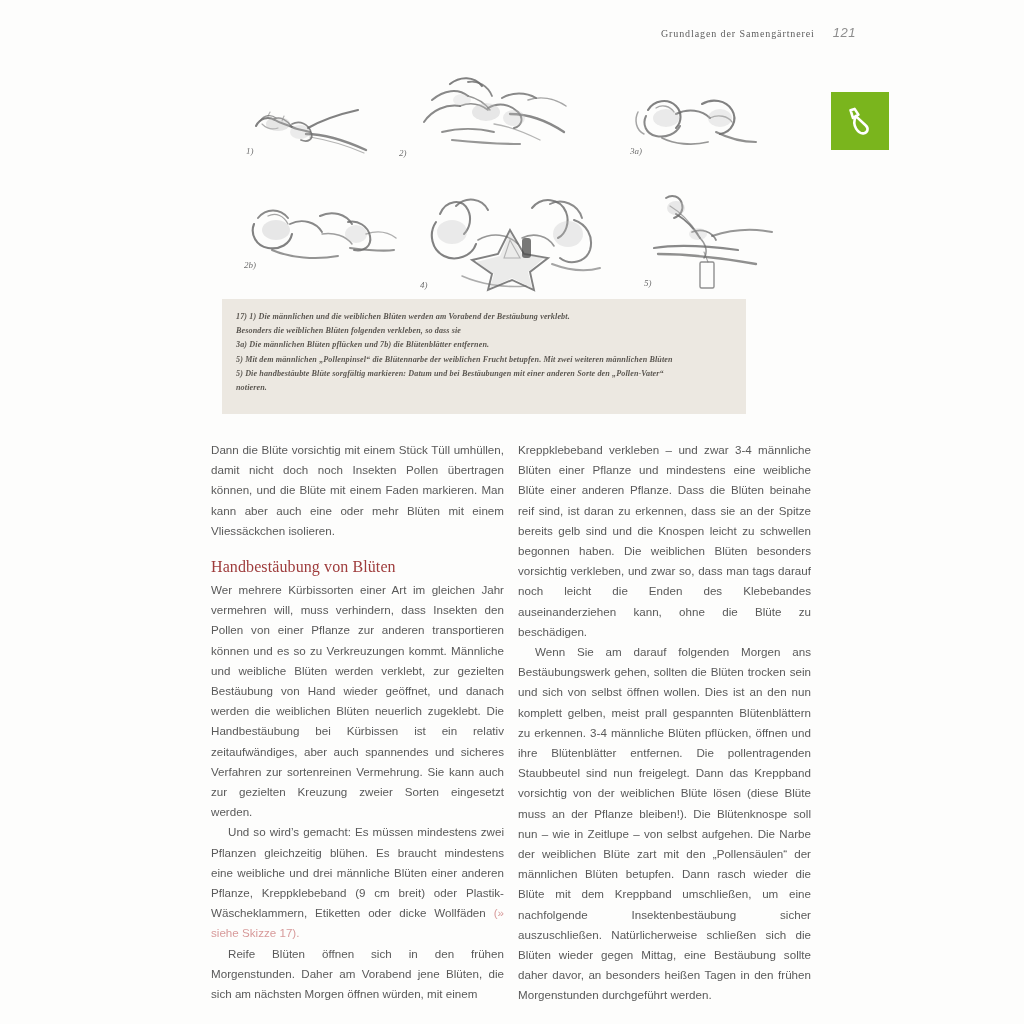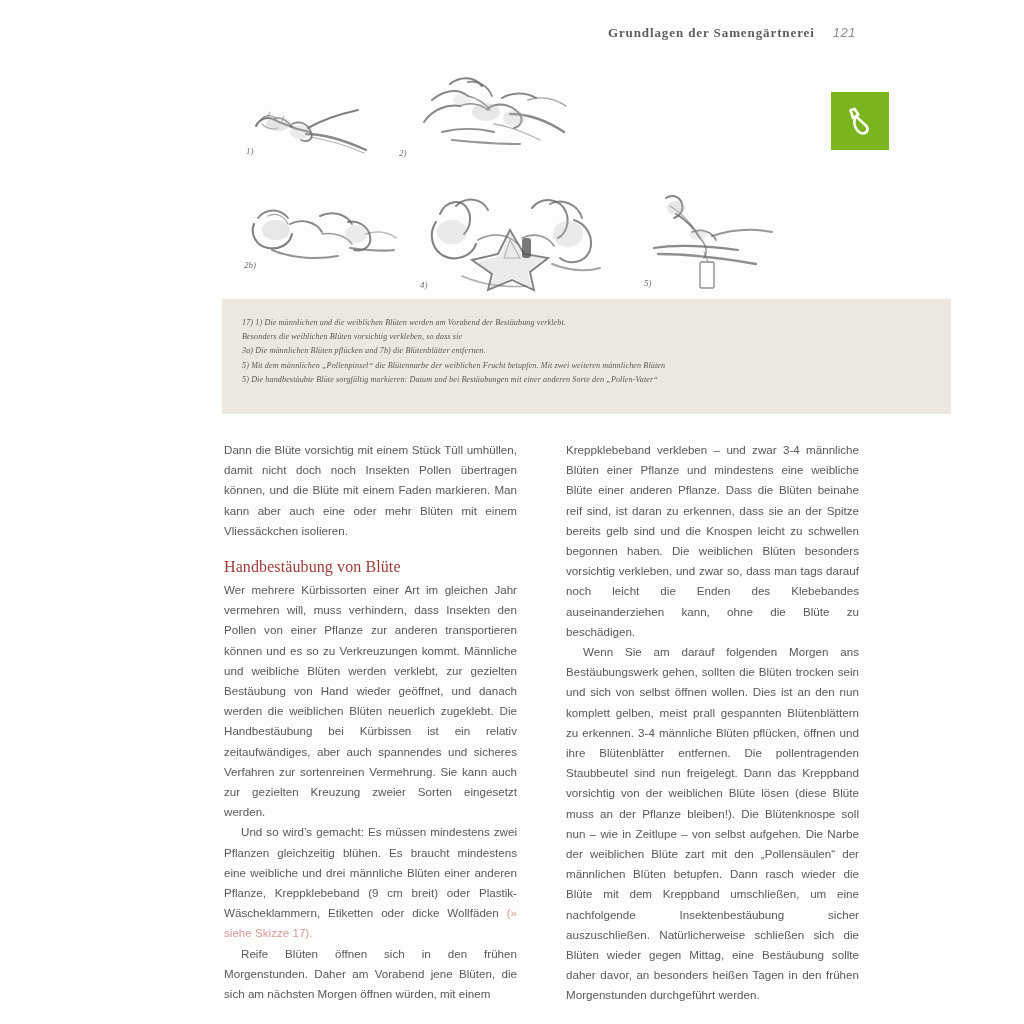--- a/index.html
+++ b/index.html
@@ -28,22 +28,22 @@
     position: absolute;
     top: 25px;
     right: 168px;
     display: flex;
     align-items: baseline;
     gap: 18px;
     white-space: nowrap;
   }
   .runhead-title {
     font-family: "Liberation Serif", serif;
-    font-weight: bold;
-    font-size: 13px;
+    font-weight: normal;
+    font-size: 10px;
     letter-spacing: 0.9px;
     color: #5d5d5d;
   }
   .runhead-folio {
     font-family: "Liberation Sans", sans-serif;
     font-size: 13px;
     color: #8c8c8c;
     letter-spacing: 0.5px;
     font-style: italic;
   }
@@ -81,49 +81,50 @@
     font-size: 9px;
     color: #6e6e6e;
   }
   .sketch svg { display: block; overflow: visible; }
 
   
   .caption-box {
     position: absolute;
     left: 222px;
     top: 299px;
-    width: 729px;
+    width: 524px;
     height: 115px;
     background: #ece8e1;
-    padding: 6px;
+    padding: 0;
     box-sizing: border-box;
+    font-weight: bold;
   }
   .caption-inner {
     padding: 11px 16px 10px 14px;
   }
   .caption-line {
     font-family: "Liberation Serif", serif;
     font-style: italic;
     font-size: 8.1px;
     line-height: 14.2px;
     color: #5a5650;
     letter-spacing: 0.12px;
     white-space: nowrap;
     overflow: hidden;
   }
 
   
   .columns {
     position: absolute;
-    left: 224px;
+    left: 211px;
     top: 440px;
     width: 619px;
     height: 540px;
     display: flex;
-    gap: 49px;
+    gap: 14px;
   }
   .col {
     width: 293px;
     flex: 0 0 293px;
   }
   .body-p {
     font-family: "Liberation Sans", sans-serif;
     font-size: 11.6px;
     line-height: 20.2px;
     color: #595959;
@@ -205,20 +206,38 @@
           <path d="M92 54 C106 56, 122 62, 138 70" stroke-width="1.3" opacity="0.5"></path>
           <path d="M126 30 C138 26, 152 28, 164 36" stroke-width="1.5" opacity="0.6"></path>
         </g>
         <ellipse cx="84" cy="42" rx="14" ry="9" fill="#bdbdbd" opacity="0.33"></ellipse>
         <ellipse cx="112" cy="48" rx="11" ry="8" fill="#c5c5c5" opacity="0.3"></ellipse>
         <ellipse cx="60" cy="30" rx="9" ry="6" fill="#c8c8c8" opacity="0.25"></ellipse>
       </svg>
       <span class="sketch-label" style="left:-3px; top:78px;">2)</span>
     </div>
 
+    <div class="sketch" style="left:410px; top:38px; width:130px; height:66px;">
+      <svg width="130" height="66" viewBox="0 0 130 66">
+        <g fill="none" stroke="#6b6b6b" stroke-linecap="round">
+          <path d="M16 20 C22 10, 36 8, 44 16 C50 22, 50 32, 44 38" stroke-width="2.1" opacity="0.85"></path>
+          <path d="M14 26 C10 34, 14 44, 24 46 C34 48, 44 44, 48 36" stroke-width="2.0" opacity="0.8"></path>
+          <path d="M24 18 C30 14, 38 16, 42 22" stroke-width="1.3" opacity="0.6"></path>
+          <path d="M44 24 C56 18, 70 20, 78 28" stroke-width="2.0" opacity="0.8"></path>
+          <path d="M70 14 C80 8, 94 10, 100 20 C106 30, 100 42, 88 44" stroke-width="2.1" opacity="0.85"></path>
+          <path d="M78 28 C86 24, 96 26, 100 32" stroke-width="1.3" opacity="0.6"></path>
+          <path d="M84 42 C96 48, 110 52, 124 52" stroke-width="2.0" opacity="0.75"></path>
+          <path d="M30 48 C42 54, 60 56, 76 52" stroke-width="1.8" opacity="0.7"></path>
+          <path d="M6 22 C2 30, 4 40, 12 44" stroke-width="1.5" opacity="0.6"></path>
+        </g>
+        <ellipse cx="34" cy="28" rx="13" ry="9" fill="#bfbfbf" opacity="0.3"></ellipse>
+        <ellipse cx="88" cy="28" rx="12" ry="9" fill="#c3c3c3" opacity="0.3"></ellipse>
+      </svg>
+      <span class="sketch-label" style="left:-2px; top:56px;">3a)</span>
+    </div>
 
     <div class="sketch" style="left:24px; top:148px; width:150px; height:70px;">
       <svg width="150" height="70" viewBox="0 0 150 70">
         <g fill="none" stroke="#6b6b6b" stroke-linecap="round">
           <path d="M12 18 C20 8, 34 8, 42 18" stroke-width="2.0" opacity="0.8"></path>
           <path d="M8 24 C4 34, 10 46, 22 48 C34 50, 44 44, 46 34" stroke-width="2.1" opacity="0.85"></path>
           <path d="M22 16 C30 12, 38 16, 42 24" stroke-width="1.3" opacity="0.6"></path>
           <path d="M44 24 C56 18, 70 22, 76 32" stroke-width="1.9" opacity="0.8"></path>
           <path d="M74 16 C86 10, 100 14, 106 24" stroke-width="2.0" opacity="0.8"></path>
           <path d="M102 22 C112 20, 122 26, 124 36 C126 46, 118 52, 108 50" stroke-width="2.0" opacity="0.82"></path>
@@ -274,33 +293,34 @@
         <ellipse cx="30" cy="16" rx="9" ry="7" fill="#c0c0c0" opacity="0.33"></ellipse>
         <ellipse cx="52" cy="42" rx="9" ry="6" fill="#c6c6c6" opacity="0.3"></ellipse>
       </svg>
       <span class="sketch-label" style="left:-2px; top:86px;">5)</span>
     </div>
   </div>
 
   <div class="caption-box" style="background: rgb(236, 232, 225);">
     <div class="caption-inner">
       <div class="caption-line">17) 1) Die männlichen und die weiblichen Blüten werden am Vorabend der Bestäubung verklebt.</div>
-      <div class="caption-line">Besonders die weiblichen Blüten vorsichtig verkleben, so dass sie</div>
+      <div class="caption-line">Besonders die weiblichen Blüten folgenden verkleben, so dass sie</div>
       <div class="caption-line">3a) Die männlichen Blüten pflücken und 7b) die Blütenblätter entfernen.</div>
       <div class="caption-line">5) Mit dem männlichen „Pollenpinsel“ die Blütennarbe der weiblichen Frucht betupfen. Mit zwei weiteren männlichen Blüten</div>
       <div class="caption-line">5) Die handbestäubte Blüte sorgfältig markieren: Datum und bei Bestäubungen mit einer anderen Sorte den „Pollen-Vater“</div>
+      <div class="caption-line">notieren.</div>
     </div>
   </div>
 
   <div class="columns">
 
     <div class="col">
       <p class="body-p">Dann die Blüte vorsichtig mit einem Stück Tüll umhüllen, damit nicht doch noch Insekten Pollen übertragen können, und die Blüte mit einem Faden markieren. Man kann aber auch eine oder mehr Blüten mit einem Vliessäckchen isolieren.</p>
 
-      <h2 class="subhead">Handbestäubung von Blüte</h2>
+      <h2 class="subhead">Handbestäubung von Blüten</h2>
 
       <p class="body-p">Wer mehrere Kürbissorten einer Art im gleichen Jahr vermehren will, muss verhindern, dass Insekten den Pollen von einer Pflanze zur anderen transportieren können und es so zu Verkreuzungen kommt. Männliche und weibliche Blüten werden verklebt, zur gezielten Bestäubung von Hand wieder geöffnet, und danach werden die weiblichen Blüten neuerlich zugeklebt. Die Handbestäubung bei Kürbissen ist ein relativ zeitaufwändiges, aber auch spannendes und sicheres Verfahren zur sortenreinen Vermehrung. Sie kann auch zur gezielten Kreuzung zweier Sorten eingesetzt werden.</p>
 
       <p class="body-p indent"><span>Und so wird’s gemacht: Es müssen mindestens zwei Pflanzen gleichzeitig blühen. Es braucht mindestens eine weibliche und drei männliche Blüten einer anderen Pflanze, Kreppklebeband (9 cm breit) oder Plastik-Wäscheklammern, Etiketten oder dicke Wollfäden </span><span class="xref">(» siehe Skizze 17).</span></p>
 
       <p class="body-p indent">Reife Blüten öffnen sich in den frühen Morgenstunden. Daher am Vorabend jene Blüten, die sich am nächsten Morgen öffnen würden, mit einem</p>
     </div>
 
     <div class="col">
       <p class="body-p">Kreppklebeband verkleben – und zwar 3-4 männliche Blüten einer Pflanze und mindestens eine weibliche Blüte einer anderen Pflanze. Dass die Blüten beinahe reif sind, ist daran zu erkennen, dass sie an der Spitze bereits gelb sind und die Knospen leicht zu schwellen begonnen haben. Die weiblichen Blüten besonders vorsichtig verkleben, und zwar so, dass man tags darauf noch leicht die Enden des Klebebandes auseinanderziehen kann, ohne die Blüte zu beschädigen.</p>

